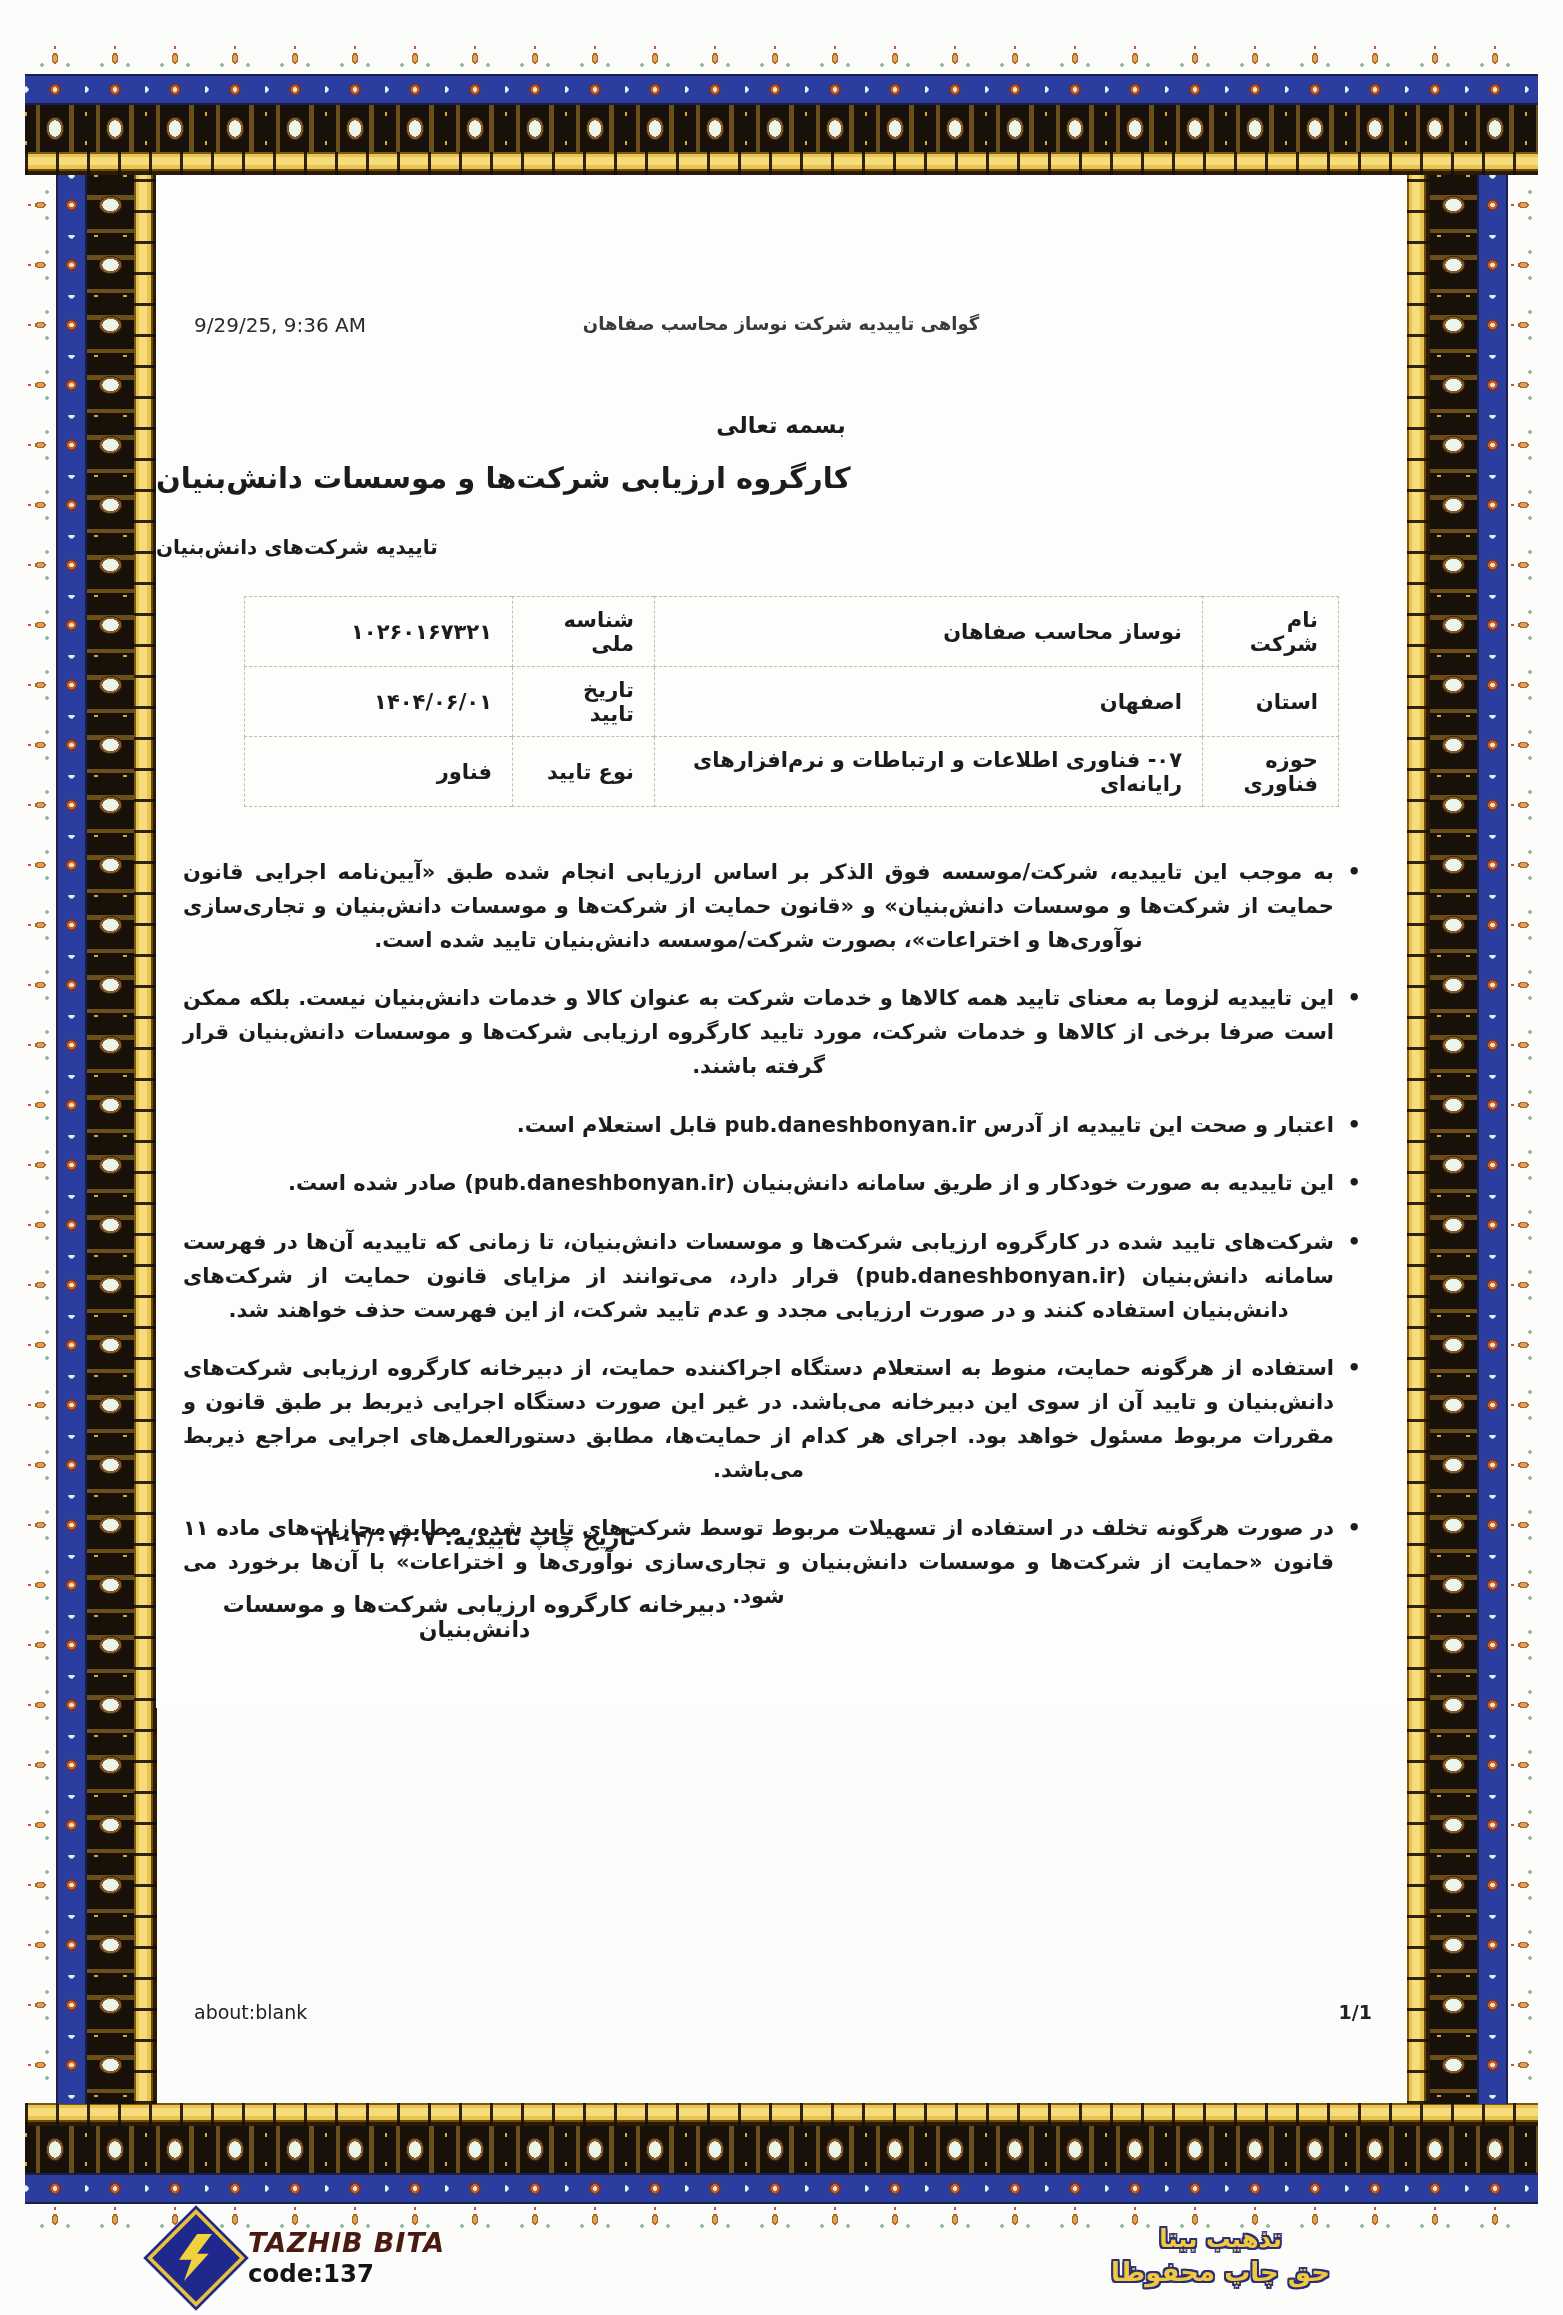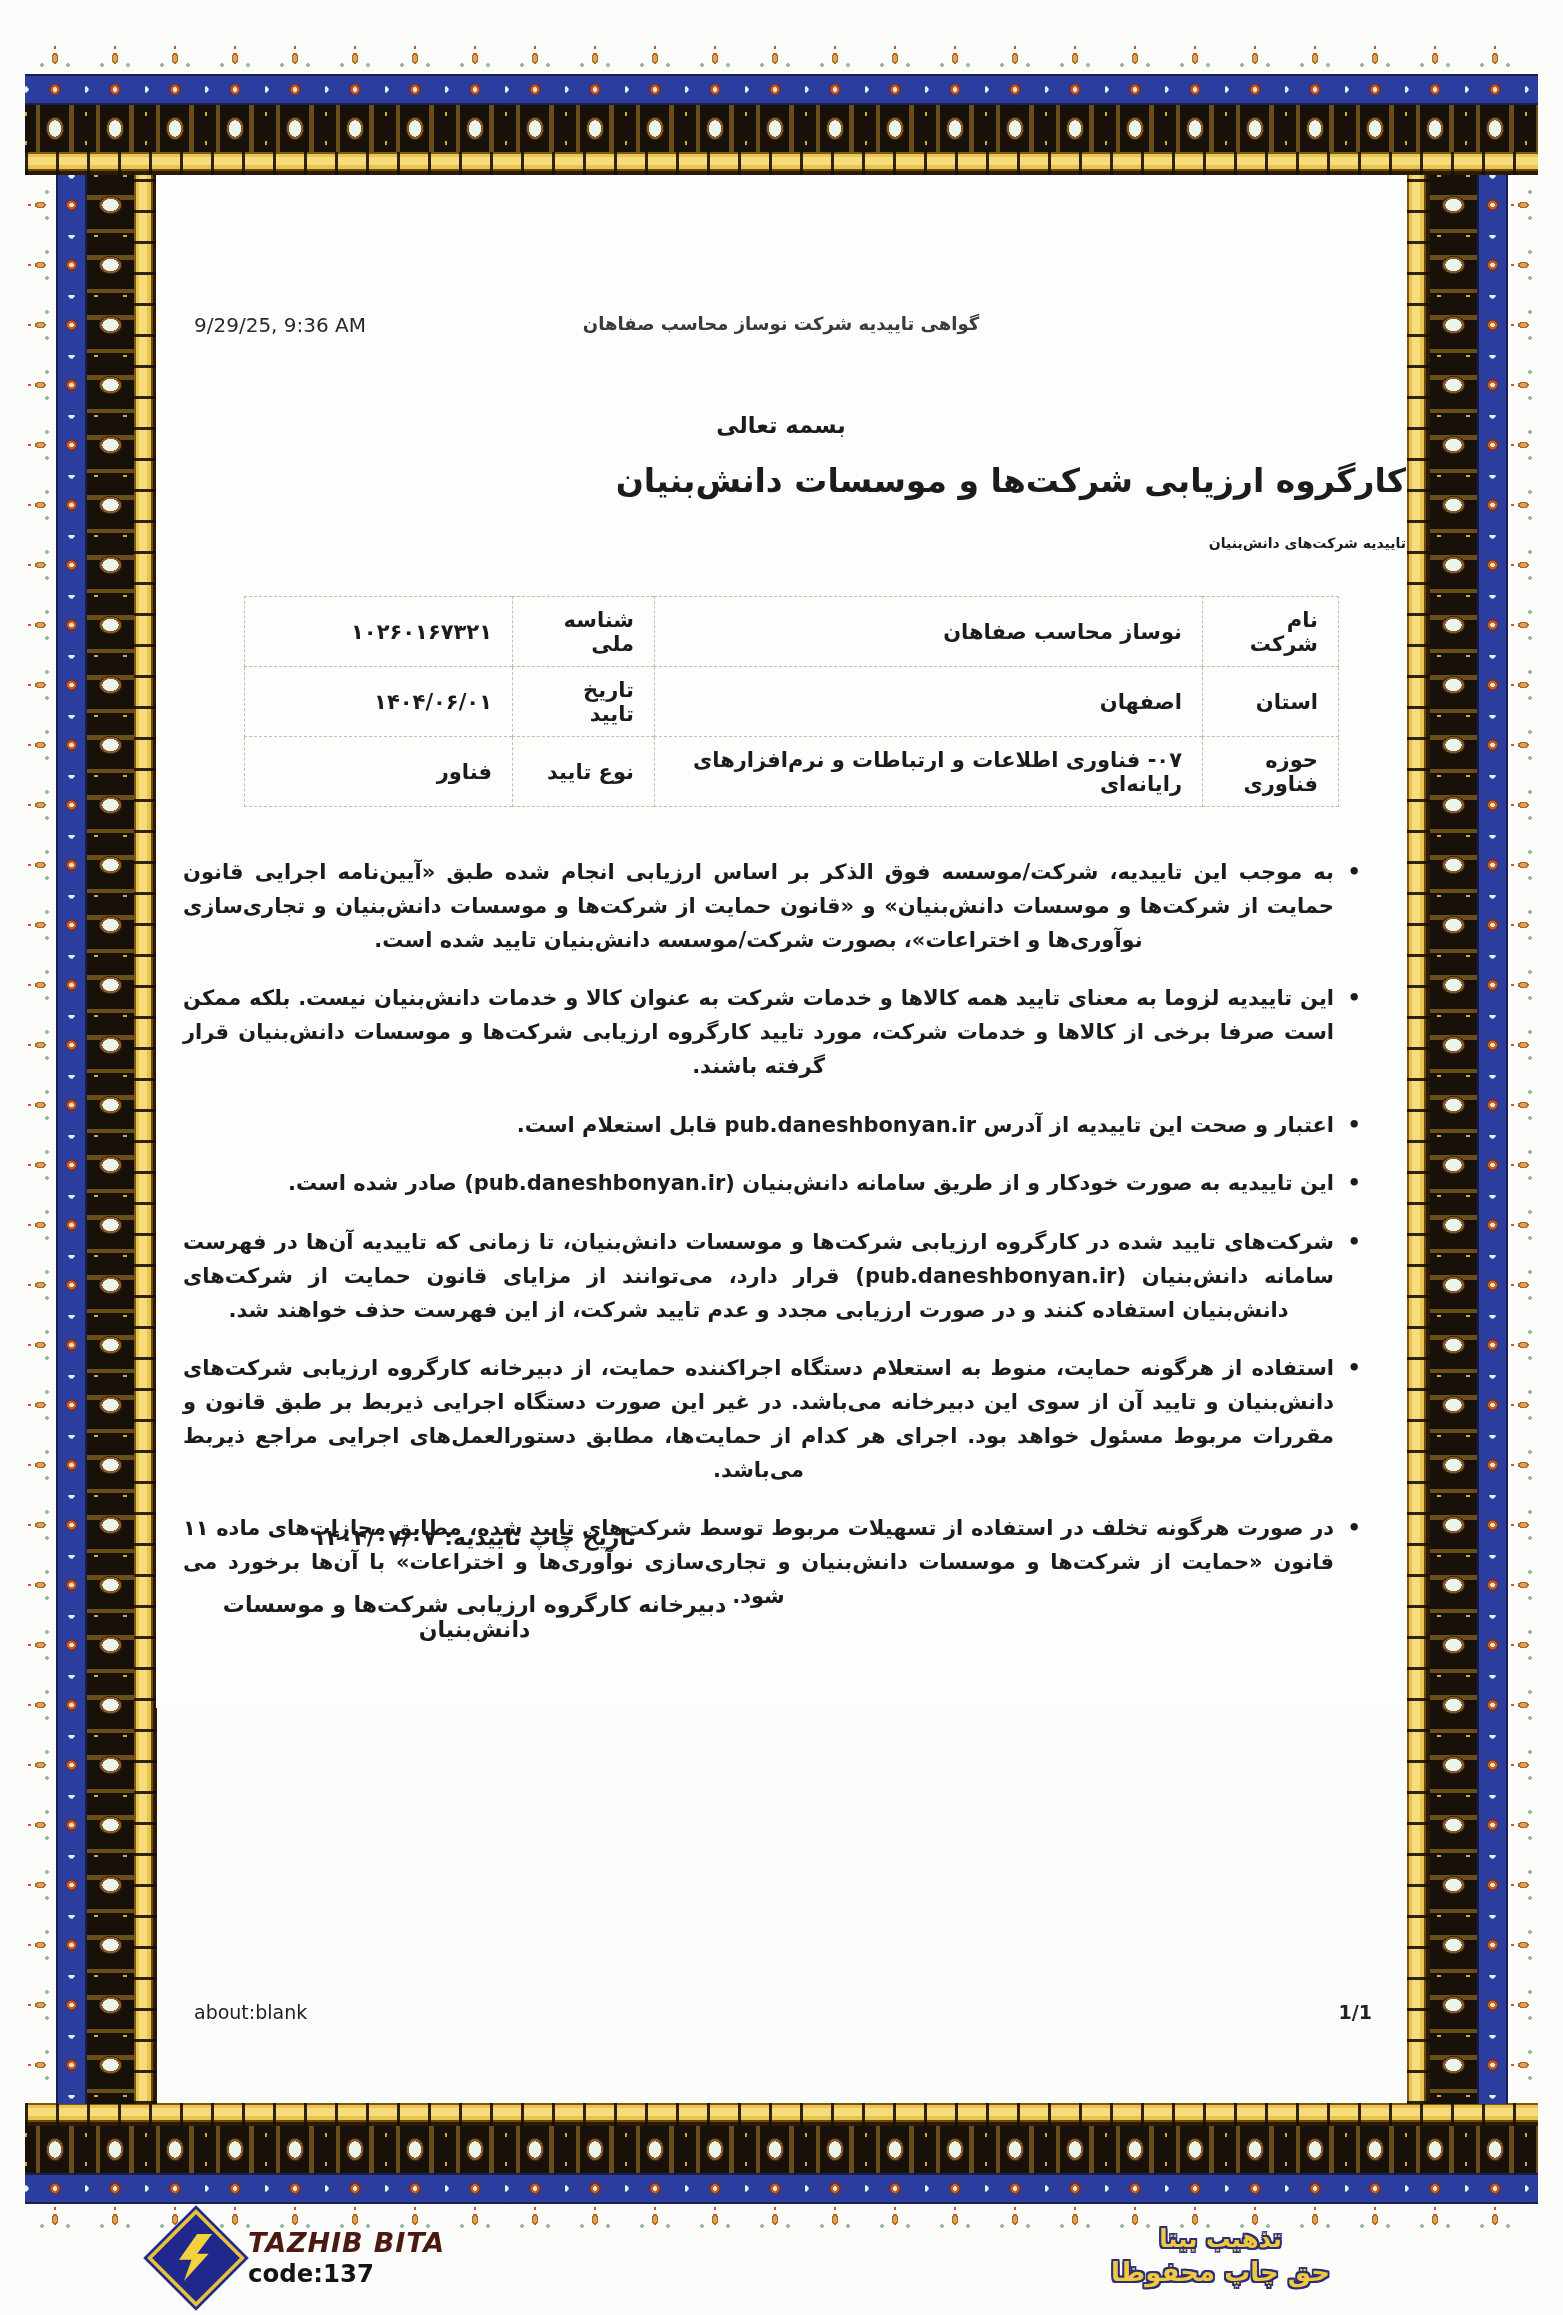--- a/index.html
+++ b/index.html
@@ -74,24 +74,24 @@
   .content { position:absolute; left:156px; top:175px; width:1250px; height:1533px;
              background:#fdfdfc; color:#1c1c1c; }
 
   .ph-date  { position:absolute; left:38px;  top:138px; font-size:20px; color:#2a2a2a; }
   .ph-title { position:absolute; left:0; right:0; top:138px; text-align:center;
               font-size:18px; font-weight:700; color:#3a3a3a; direction:rtl;
               filter:blur(0.4px); }
 
   .besmele  { position:absolute; left:0; right:0; top:237px; text-align:center;
               font-size:22.6px; font-weight:700; direction:rtl; }
-  .doc-title{ position:absolute; left:0; right:0; top:286px; text-align:right;
-              font-size:33px; font-weight:800; direction:rtl; letter-spacing:0; }
-  .doc-sub  { position:absolute; left:0; right:0; top:360px; text-align:right;
-              font-size:14px; font-weight:600; direction:rtl;margin-left:40px; }
+  .doc-title{ position:absolute; left:0; right:0; top:286px; text-align:left;
+              font-size:29px; font-weight:800; direction:rtl; letter-spacing:0; }
+  .doc-sub  { position:absolute; left:0; right:0; top:360px; text-align:left;
+              font-size:20px; font-weight:600; direction:rtl; }
 
   table.info { position:absolute; top:421px; left:88px; width:1094px; height:211px;
                direction:rtl; border-collapse:collapse; table-layout:fixed;
                font-size:21px; }
   table.info td, table.info th { border:0.9px dashed #c2bdb2; padding:7.2px 20px;
                text-align:right; vertical-align:middle; font-weight:700; }
   table.info th { width:136px; }
   table.info td.v1 { width:548px; font-weight:700; }
   table.info th.l2 { width:142px; }
   table.info td.v2 { width:268px; }

